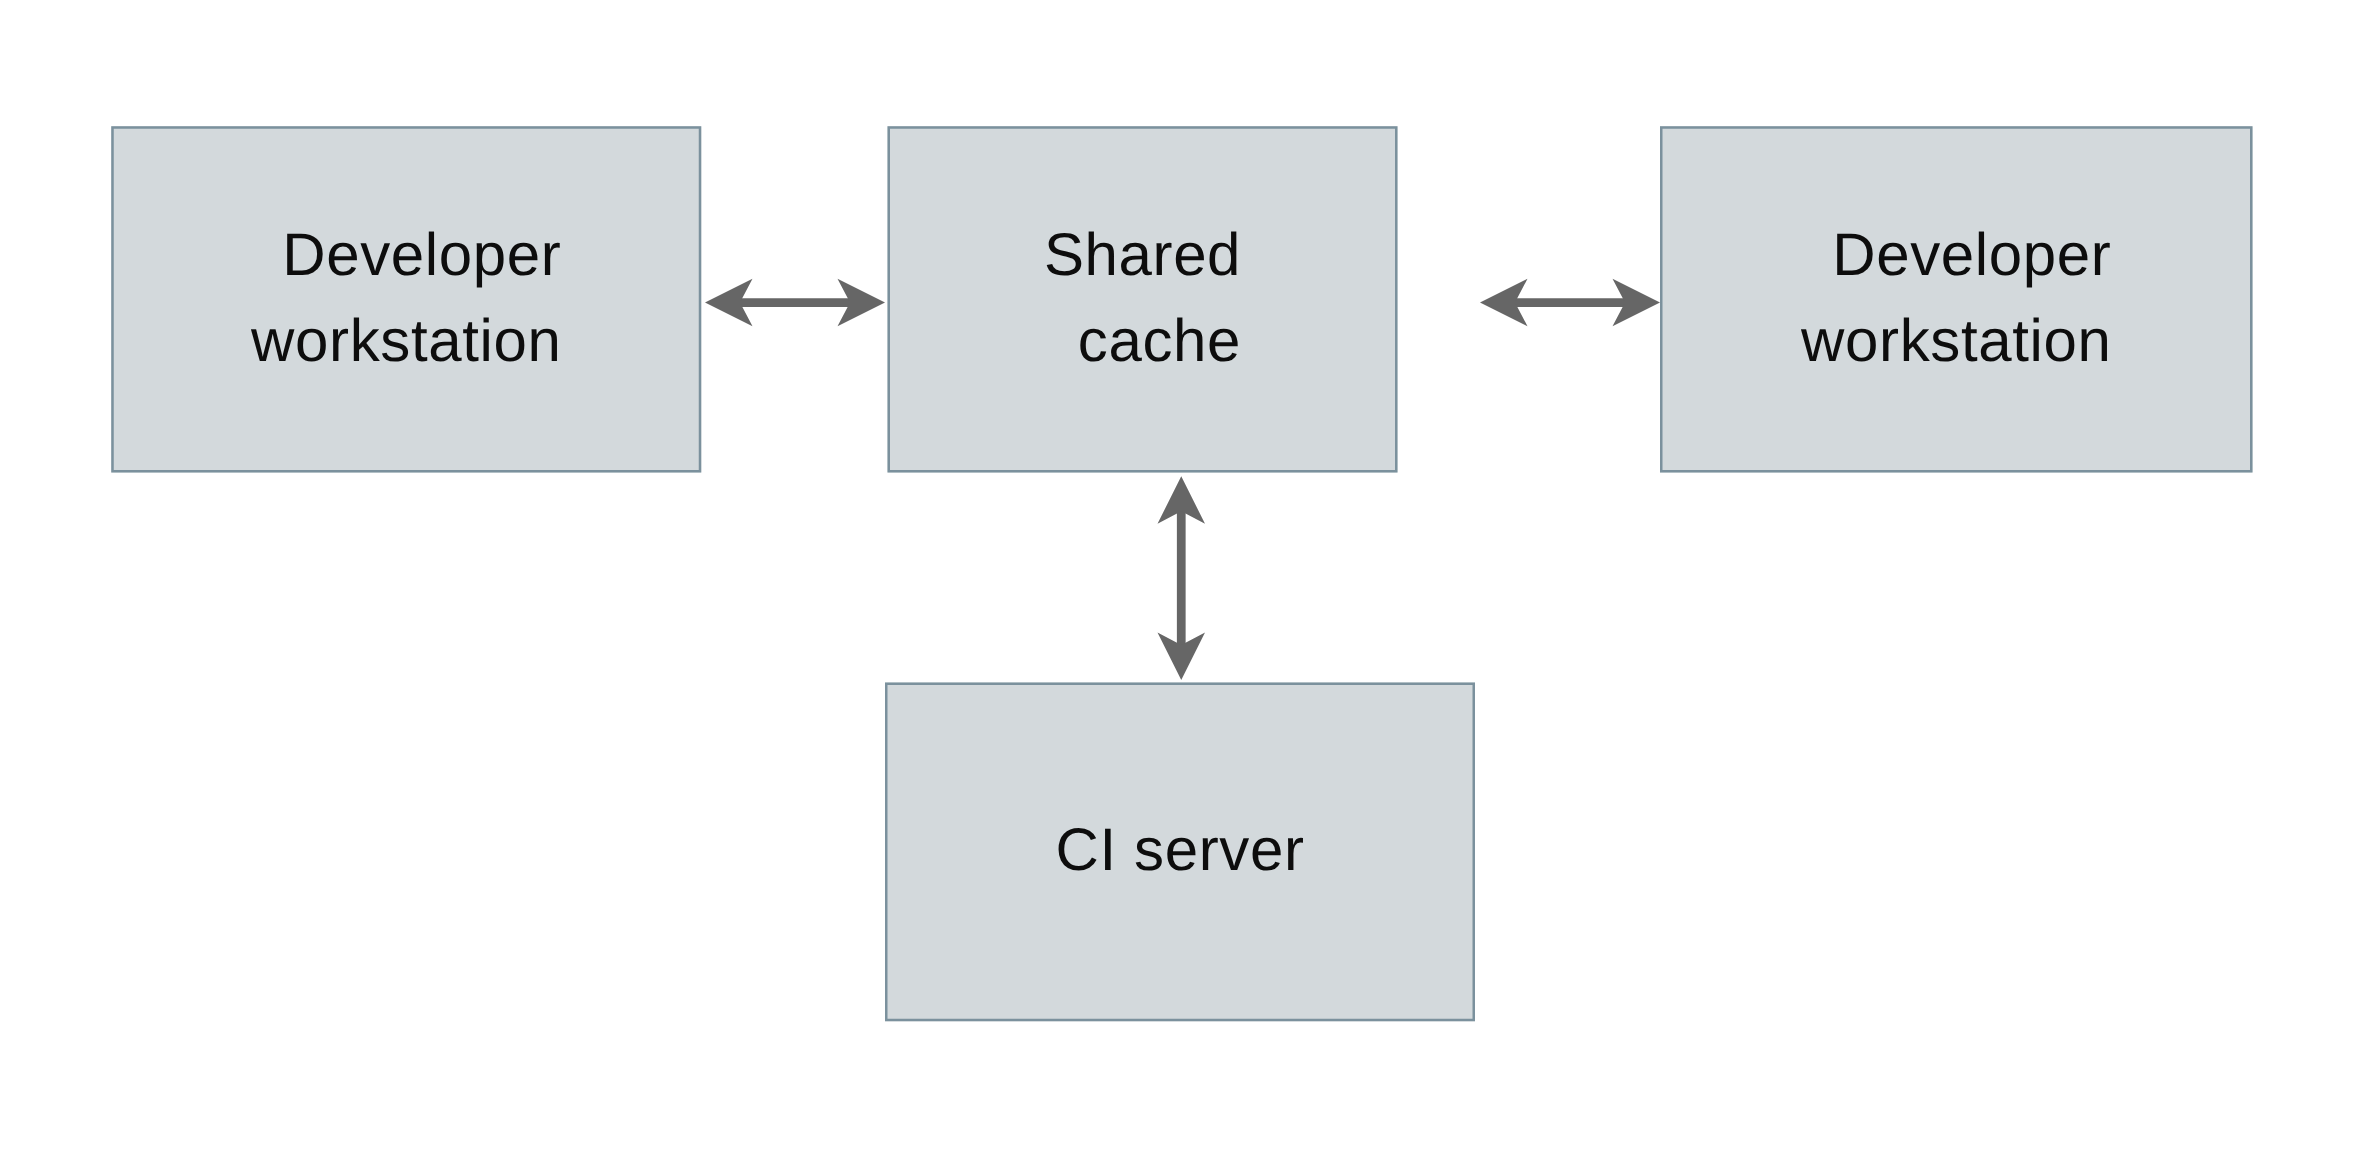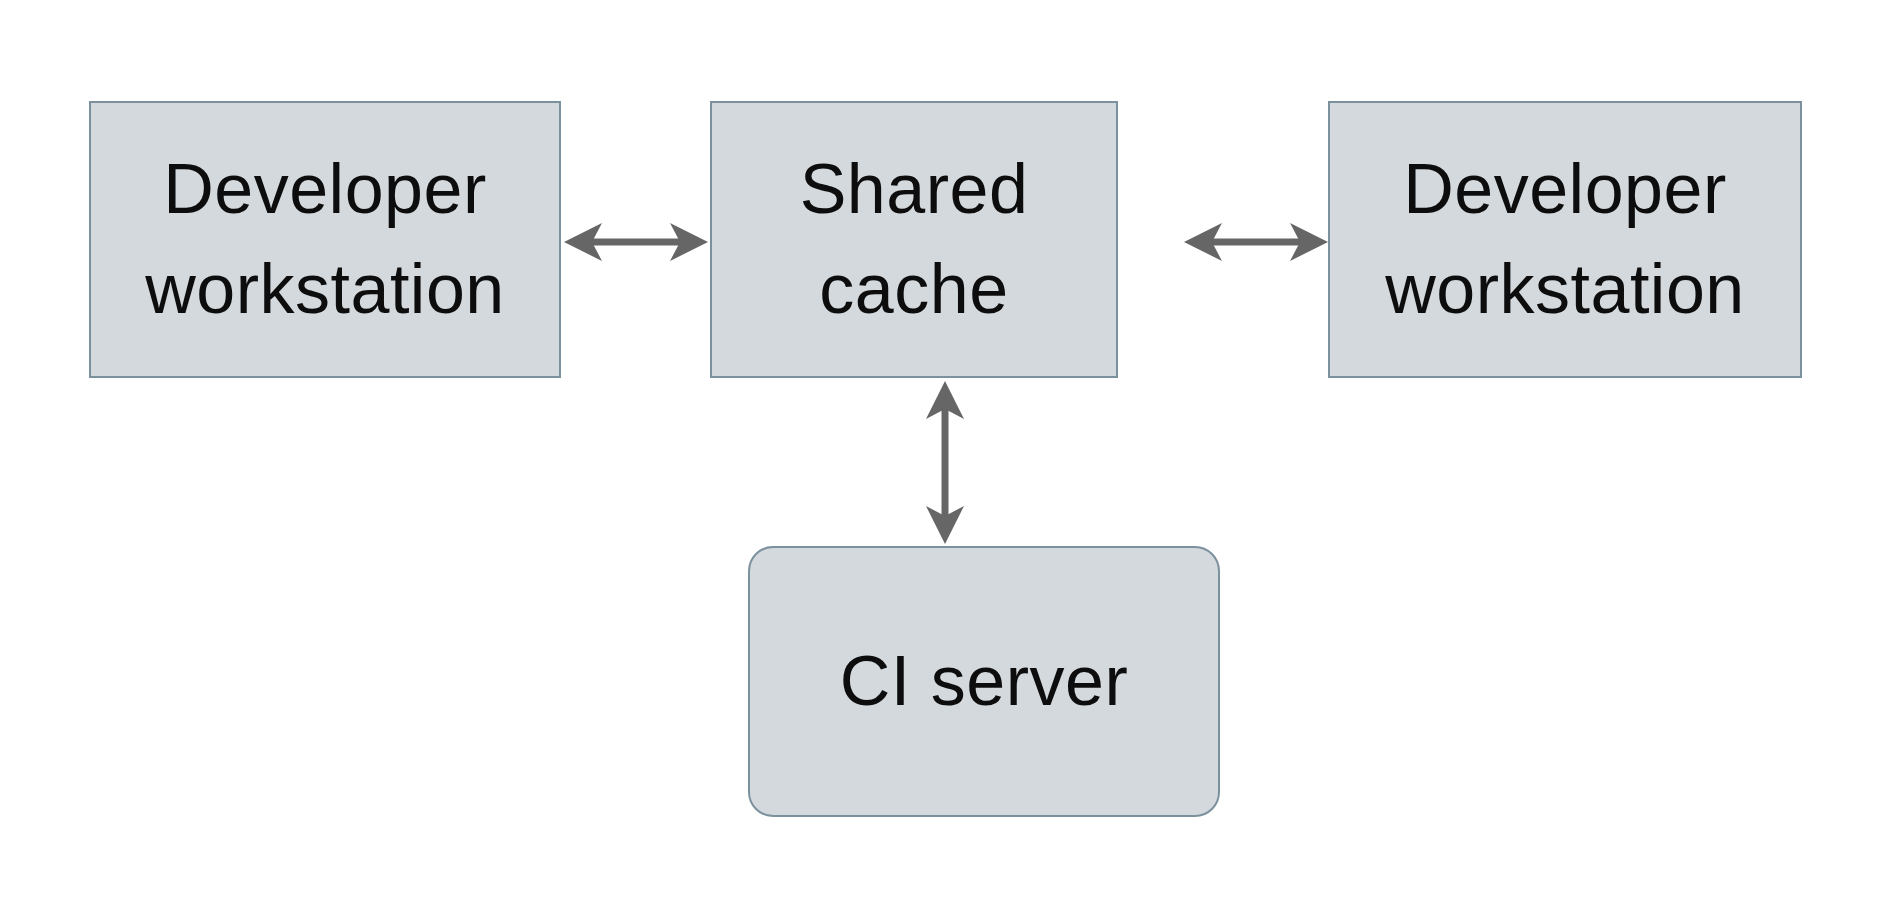--- a/index.html
+++ b/index.html
@@ -19,30 +19,31 @@
     position: absolute;
     box-sizing: border-box;
     background: #d3d9dc;
     border: 2px solid #7b919d;
     display: flex;
     align-items: center;
     justify-content: center;
     text-align: center;
   }
   .node-label {
-    font-size: 70px;
+    font-size: 48px;
     line-height: 1.42;
     color: #0d0d0d;
     white-space: pre-line;
     letter-spacing: 0.5px;
+    text-align: right;
   }
   #node-dev-left   { left: 89px;   top: 101px; width: 472px; height: 277px; }
   #node-cache      { left: 710px;  top: 101px; width: 408px; height: 277px; }
   #node-dev-right  { left: 1328px; top: 101px; width: 474px; height: 277px; }
-  #node-ci         { left: 748px;  top: 546px; width: 472px; height: 271px; border-radius: 25px; }
+  #node-ci         { left: 708px;  top: 546px; width: 472px; height: 271px; }
 
   .edge { position: absolute; display: block; }
   #edge-left     { left: 563px;  top: 214px; }
   #edge-right    { left: 1183px; top: 214px; }
   #edge-vertical { left: 917px;  top: 380px; }
 </style>
 </head>
 <body>
 
 <div class="canvas">

